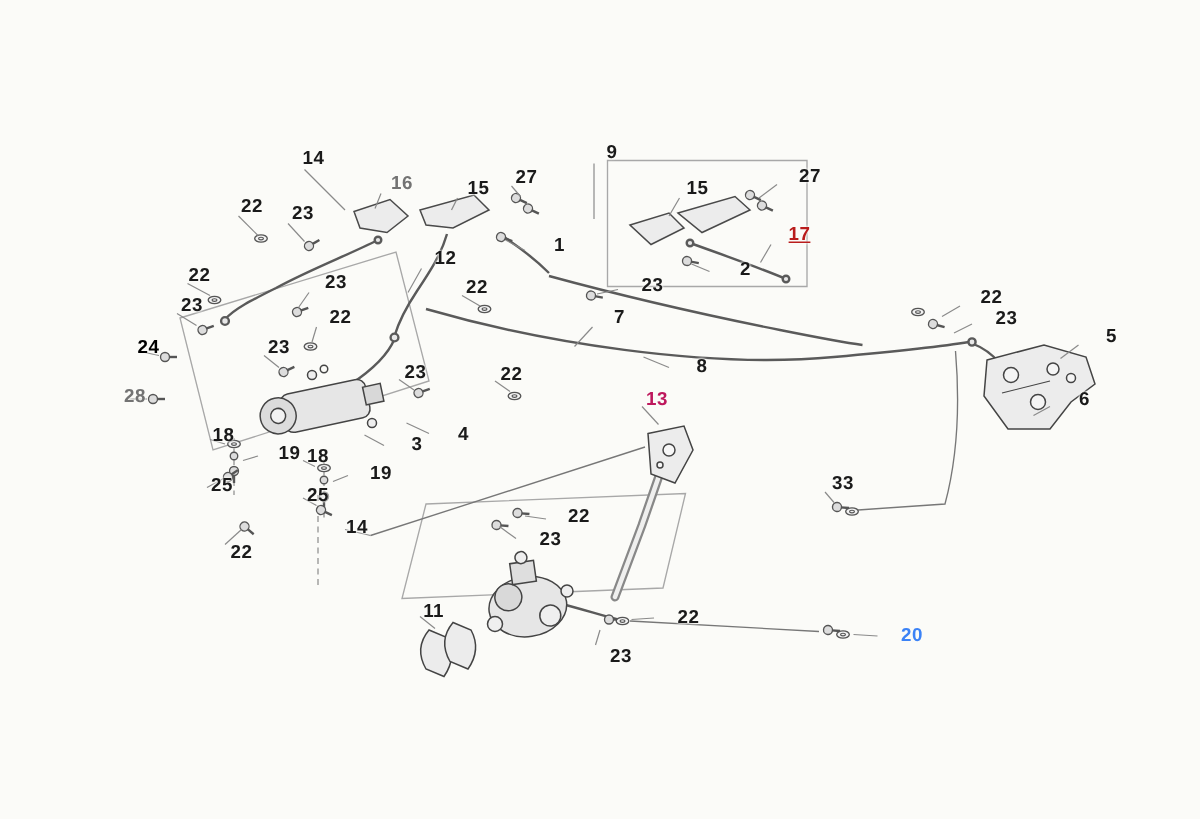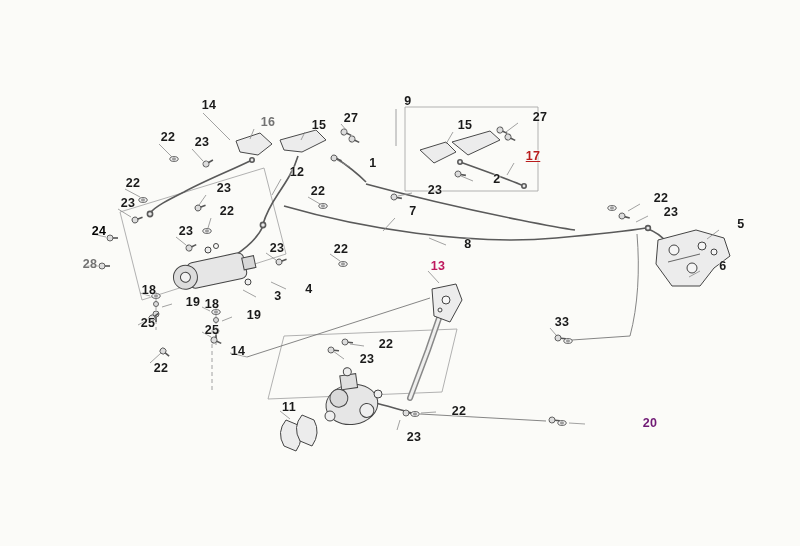--- a/index.html
+++ b/index.html
@@ -266,15 +266,15 @@
       <div class="callout" style="left: 132px; top: 323px; color: rgb(26, 26, 26);">25</div>
       <div class="callout" style="left: 196px; top: 330px; color: rgb(26, 26, 26);">25</div>
       <div class="callout" style="left: 546px; top: 322px; color: rgb(26, 26, 26);">33</div>
       <div class="callout" style="left: 222px; top: 351px; color: rgb(26, 26, 26);">14</div>
       <div class="callout" style="left: 370px; top: 344px; color: rgb(26, 26, 26);">22</div>
       <div class="callout" style="left: 351px; top: 359px; color: rgb(26, 26, 26);">23</div>
       <div class="callout" style="left: 145px; top: 368px; color: rgb(26, 26, 26);">22</div>
       <div class="callout" style="left: 273px; top: 407px; color: rgb(26, 26, 26);">11</div>
       <div class="callout" style="left: 443px; top: 411px; color: rgb(26, 26, 26);">22</div>
       <div class="callout" style="left: 398px; top: 437px; color: rgb(26, 26, 26);">23</div>
-      <div class="callout" style="left: 592px; top: 423px; color: #701a75; margin-left: 42px;">20</div>
+      <div class="callout" style="left: 592px; top: 423px; color: #3b82f6;">20</div>
     </div>
 </div>
 
 </body></html>

